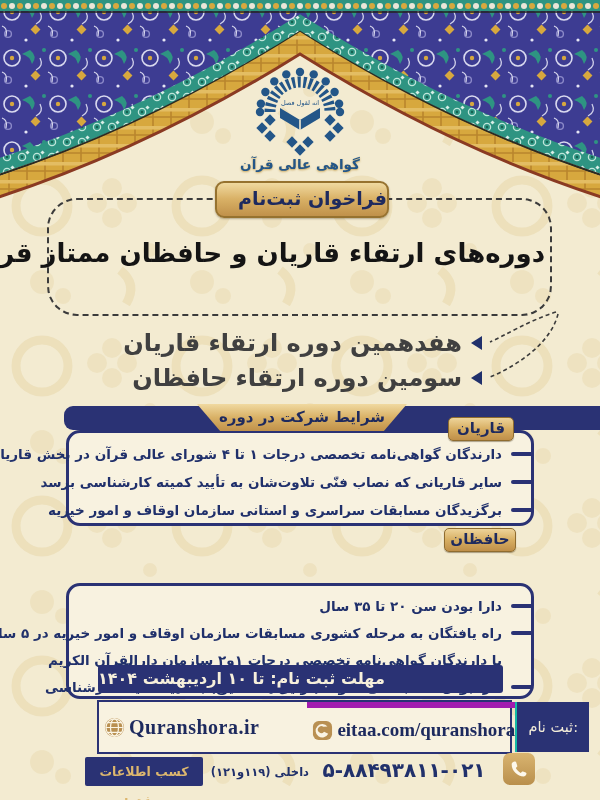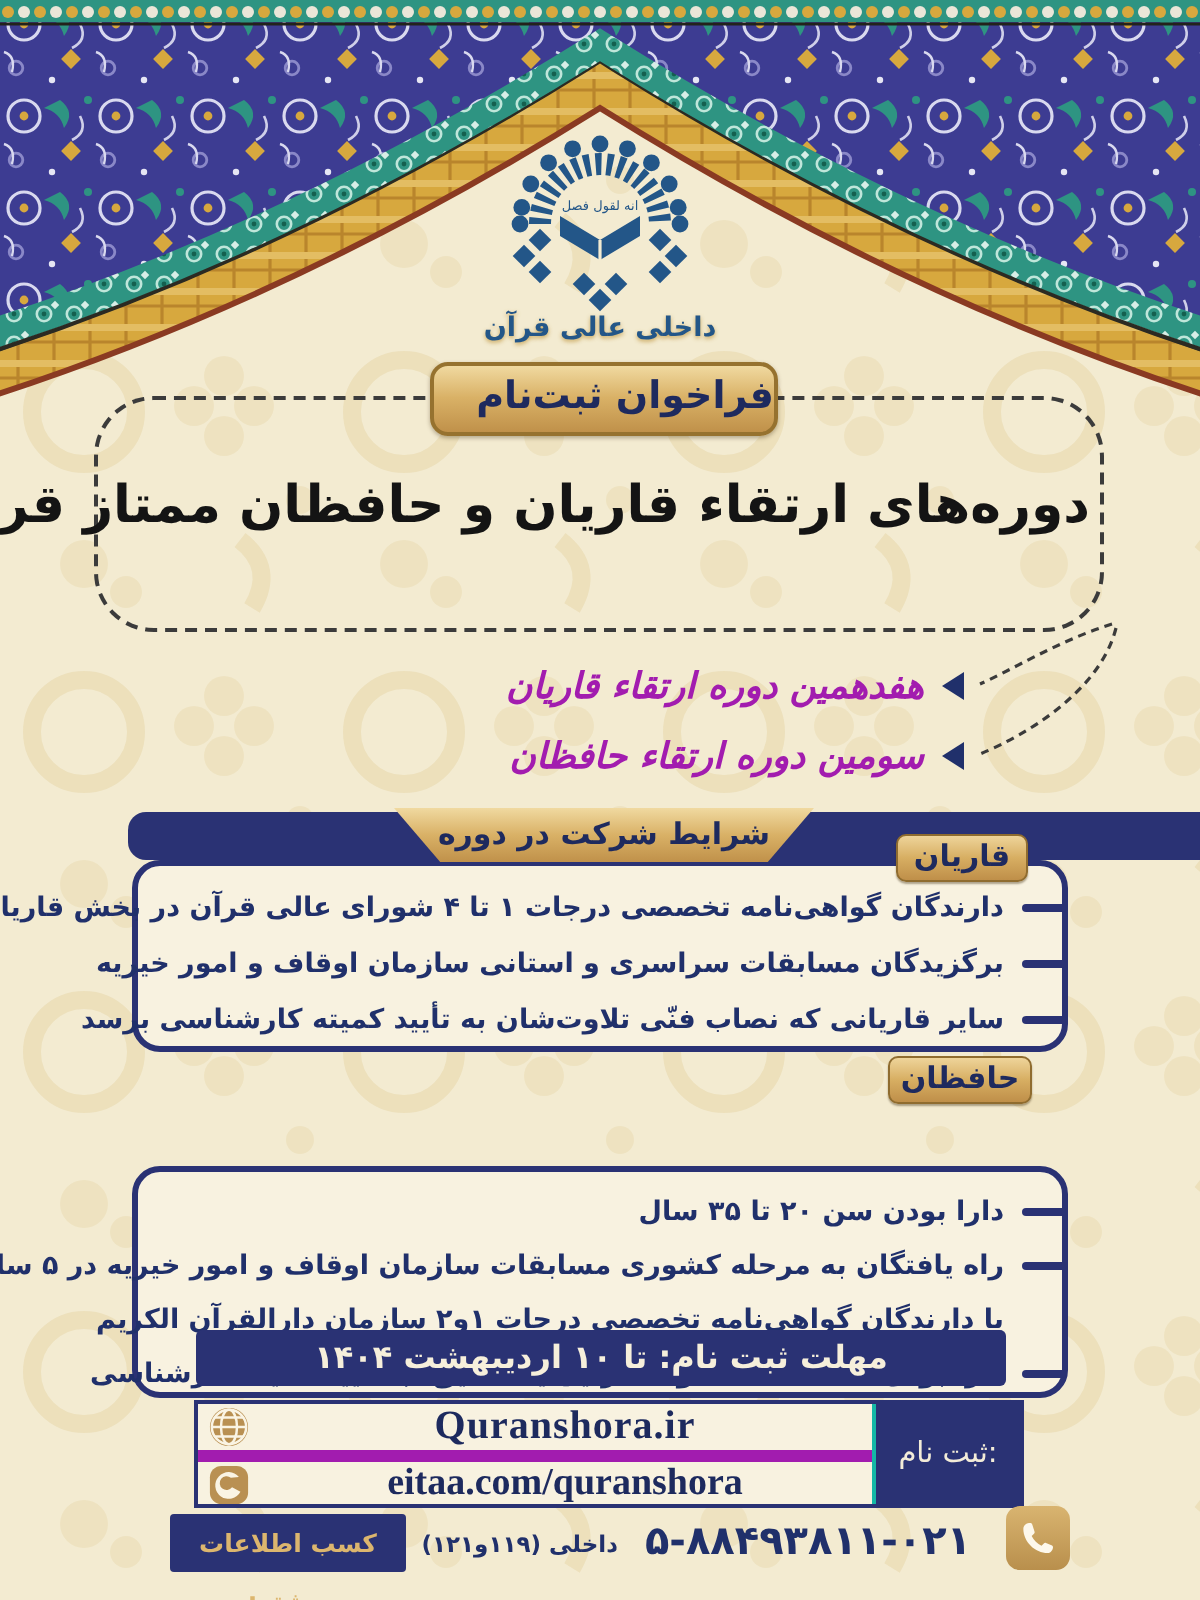--- a/index.html
+++ b/index.html
@@ -25,21 +25,21 @@
   
   .title-box{position:absolute;left:47px;top:198px;width:501px;height:114px;z-index:2;
     border:2px dashed #3b3b3b;border-radius:30px;}
   .title{position:absolute;left:55px;top:238px;width:490px;text-align:center;z-index:3;
     font-size:26px;font-weight:bold;color:#141414;white-space:nowrap;}
 
   
   .bullet{position:absolute;right:118px;height:28px;display:flex;align-items:center;gap:9px;direction:ltr;z-index:3;}
   .bullet.b1{top:329px;}
   .bullet.b2{top:364px;}
-  .bullet-text{font-size:18px;font-weight:bold;color:#a21caf;white-space:nowrap;font-style:italic;}
+  .bullet-text{font-size:24px;font-weight:bold;color:#404040;white-space:nowrap;}
   .arrow-left{width:0;height:0;border-top:7px solid transparent;border-bottom:7px solid transparent;border-right:11px solid #20306b;}
   .connector{position:absolute;left:468px;top:300px;z-index:2;}
 
   
   .cond-bar{position:absolute;left:64px;top:406px;width:560px;height:24px;background:#2a3274;border-radius:9px;z-index:3;}
   .cond-label{position:absolute;left:133px;top:-2px;width:210px;height:27px;
     background:linear-gradient(180deg,#f0d9a0,#d9b166 50%,#c0914a);
     clip-path:polygon(0 0,100% 0,89% 100%,11% 100%);
     text-align:center;line-height:26px;font-size:15px;font-weight:bold;color:#1e2a5e;}
 
@@ -53,26 +53,26 @@
   .tab.q{left:448px;top:417px;width:64px;}
   .tab.h{left:444px;top:528px;width:70px;}
   .cond-row{display:flex;direction:rtl;align-items:center;height:28px;padding-left:10px;}
   .cbox.h .cond-row{height:27px;}
   .dash{flex:0 0 22px;height:4px;background:#2a3274;border-radius:2px;margin-left:9px;margin-right:-2px;}
   .dash.hidden{visibility:hidden;}
   .cond-text{font-size:13.5px;font-weight:bold;color:#20306b;white-space:nowrap;}
 
   
   .deadline{position:absolute;left:98px;top:665px;width:405px;height:28px;background:#2a3274;border-radius:3px;z-index:2;
-    text-align:center;line-height:28px;font-size:16px;font-weight:bold;color:#f6efdb;}
+    text-align:left;line-height:28px;font-size:16px;font-weight:bold;color:#f6efdb;}
 
   
   .regbox{position:absolute;left:97px;top:700px;width:415px;height:54px;z-index:2;box-sizing:border-box;
     background:#f8f2e0;border:2.5px solid #2a3274;display:flex;direction:ltr;}
-  .reg-rows{flex:1;display:flex;flex-direction:column;}
+  .reg-rows{flex:1;display:flex;flex-direction:row;gap:48px;}
   .reg-row{flex:1;display:flex;align-items:center;direction:ltr;padding-left:5px;}
   .reg-row + .reg-row{border-top:6px solid #a21caf;}
   .reg-icon{flex:0 0 21px;height:21px;margin-right:4px;}
   .reg-text{flex:1;text-align:center;font-family:"Liberation Serif",serif;font-weight:bold;color:#1d2a5e;}
   .reg-text.site{font-size:20px;letter-spacing:.5px;}
   .reg-text.eitaa{font-size:19px;}
   .reg-label{flex:0 0 72px;background:#2a3274;color:#f3ecd8;display:flex;align-items:center;justify-content:center;
     font-size:14.5px;font-weight:normal;border-left:2px solid #14b8a6;}
 
   
@@ -178,21 +178,21 @@
       <rect x="14" y="70" width="8" height="8" transform="rotate(45 18 74)"></rect>
       <rect x="22" y="78" width="8" height="8" transform="rotate(45 26 82)"></rect>
       <rect x="82" y="62" width="8" height="8" transform="rotate(45 86 66)"></rect>
       <rect x="90" y="70" width="8" height="8" transform="rotate(45 94 74)"></rect>
       <rect x="82" y="78" width="8" height="8" transform="rotate(45 86 82)"></rect>
       <rect x="44" y="84" width="8" height="8" transform="rotate(45 48 88)"></rect>
       <rect x="60" y="84" width="8" height="8" transform="rotate(45 64 88)"></rect>
       <rect x="52" y="92" width="8" height="8" transform="rotate(45 56 96)"></rect>
     </g>
   </svg>
-  <div class="emblem-org">داخلی عالی قرآن</div>
+  <div class="emblem-org">گواهی عالی قرآن</div>
 
   <div class="title-box"></div>
   <div class="badge">فراخوان ثبت‌نام</div>
   <div class="title">دوره‌های ارتقاء قاریان و حافظان ممتاز قرآن کریم</div>
 
   <div class="bullet b1">
     <span class="bullet-text">هفدهمین دوره ارتقاء قاریان</span>
     <span class="arrow-left"></span>
   </div>
   <div class="bullet b2">
@@ -211,25 +211,25 @@
   </div>
 
   <div class="tab q">قاریان</div>
   <div class="cbox q">
     <div class="cond-row">
       <span class="dash"></span>
       <span class="cond-text">دارندگان گواهی‌نامه تخصصی درجات ۱ تا ۴ شورای عالی قرآن در بخش قاریان</span>
     </div>
     <div class="cond-row">
       <span class="dash"></span>
+      <span class="cond-text">سایر قاریانی که نصاب فنّی تلاوت‌شان به تأیید کمیته کارشناسی برسد</span>
+    </div>
+    <div class="cond-row">
+      <span class="dash"></span>
       <span class="cond-text">برگزیدگان مسابقات سراسری و استانی سازمان اوقاف و امور خیریه</span>
-    </div>
-    <div class="cond-row">
-      <span class="dash"></span>
-      <span class="cond-text">سایر قاریانی که نصاب فنّی تلاوت‌شان به تأیید کمیته کارشناسی برسد</span>
     </div>
   </div>
 
   <div class="tab h">حافظان</div>
   <div class="cbox h">
     <div class="cond-row">
       <span class="dash"></span>
       <span class="cond-text">دارا بودن سن ۲۰ تا ۳۵ سال</span>
     </div>
     <div class="cond-row">

